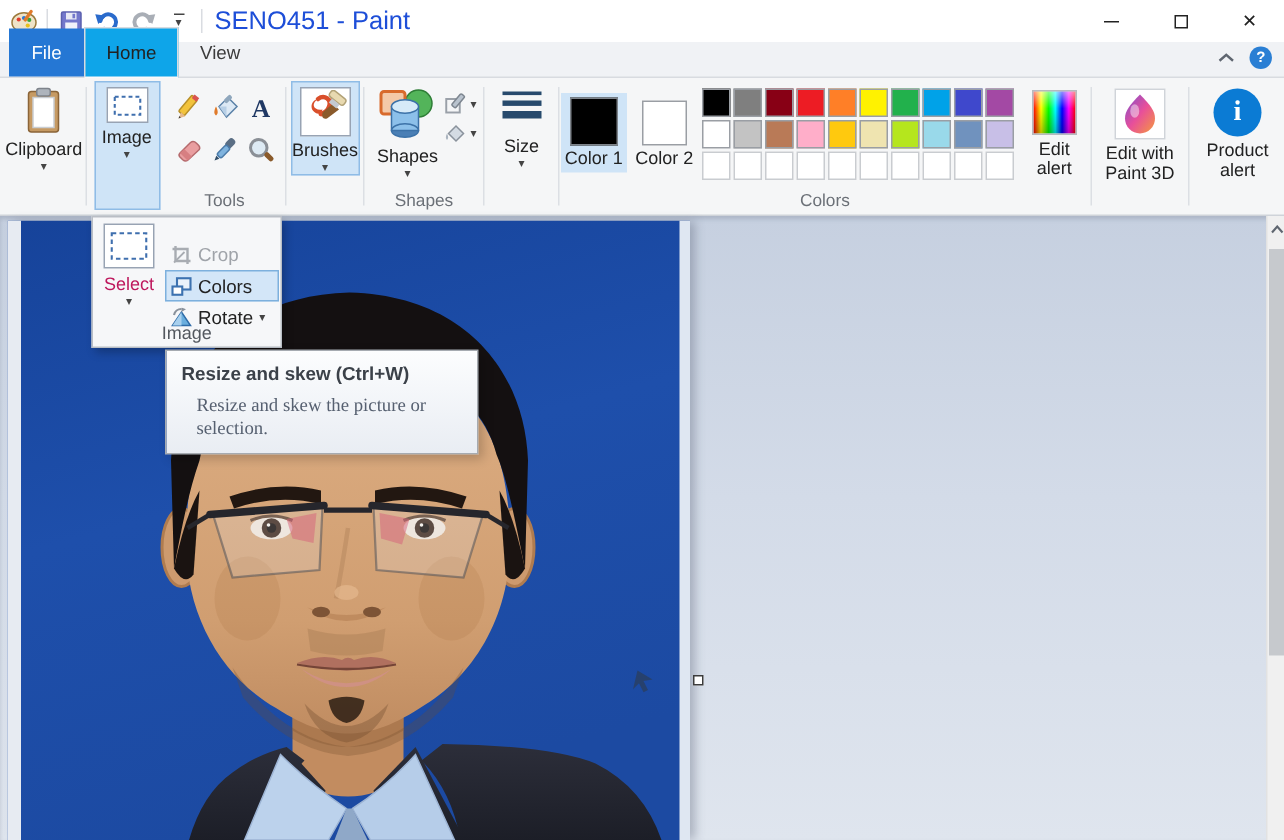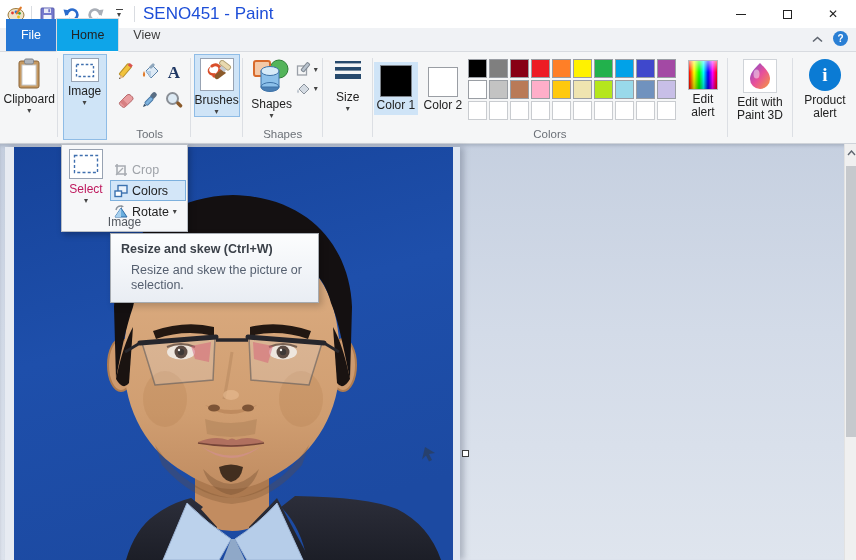--- a/index.html
+++ b/index.html
@@ -84,21 +84,21 @@
   .fly-select .lbl { font-size:12px; color:#be185d; margin-top:3px; }
   .fly-right { width:76px; display:flex; flex-direction:column; padding-top:14px; }
   .fly-item { display:flex; align-items:center; height:21px; padding-left:3px; border:1px solid transparent; font-size:12.5px; color:#222; gap:4px; }
   .fly-item.disabled { color:#9fa3a9; }
   .fly-item.hl { background:#d3e6f8; border:1px solid #7db0dd; }
   .fly-group-label { position:absolute; left:0; bottom:2px; width:100%; text-align:center; font-size:12px; color:#53585f; }
 
   
   .tooltip { position:absolute; left:110px; top:233px; width:209px; background:linear-gradient(180deg,#fcfdfe,#e9edf3); border:1px solid #a6abb1; box-shadow:3px 3px 7px rgba(0,0,0,.2); z-index:60; padding:8px 10px 9px 10px; }
   .tooltip .tt-title { font-size:12.5px; font-weight:bold; color:#3b4149; }
-  .tooltip .tt-body { font-size:12.5px; color:#566070; margin-top:7px; padding-left:10px; width:182px; line-height:15px; }
+  .tooltip .tt-body { font-size:12.5px; color:#566070; margin-top:7px; padding-left:10px; width:182px; line-height:15px;font-family:Liberation Serif, serif; }
 </style>
 </head>
 <body>
 
 <div id="window">
 
   <div class="titlebar">
     <div class="qat">
       <span class="qat-btn">
         <svg width="18" height="18" viewBox="0 0 18 18">

